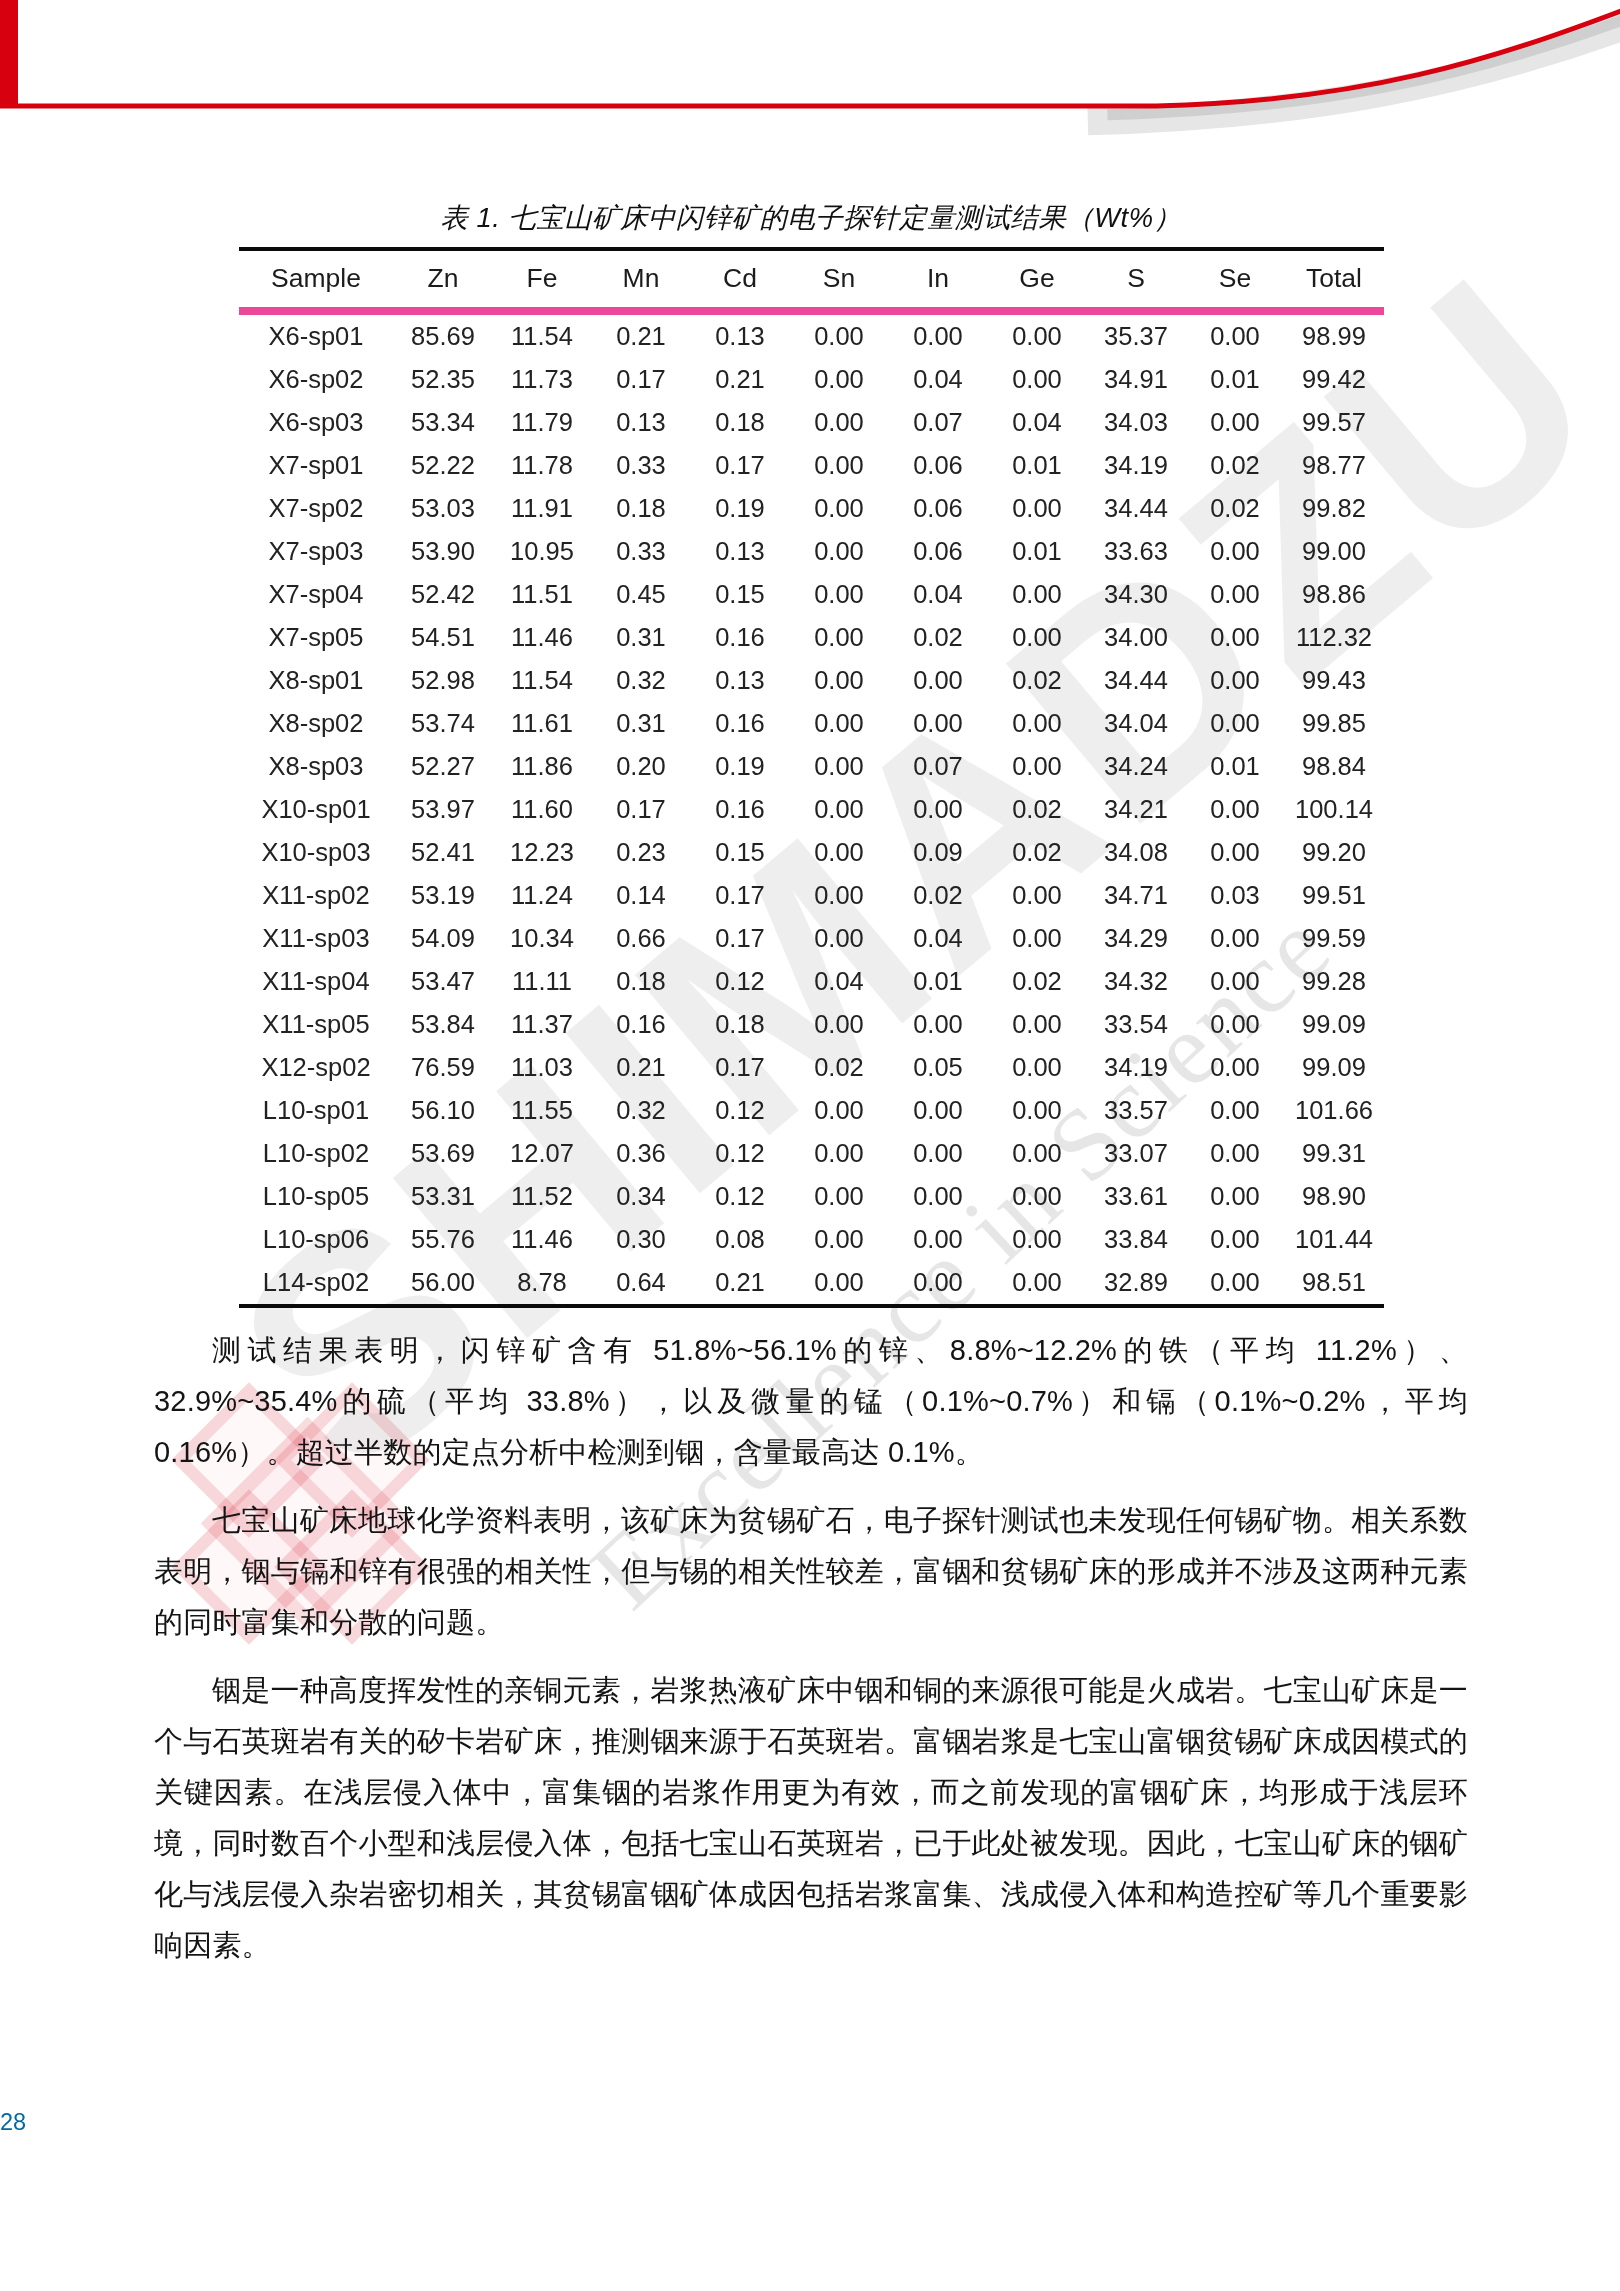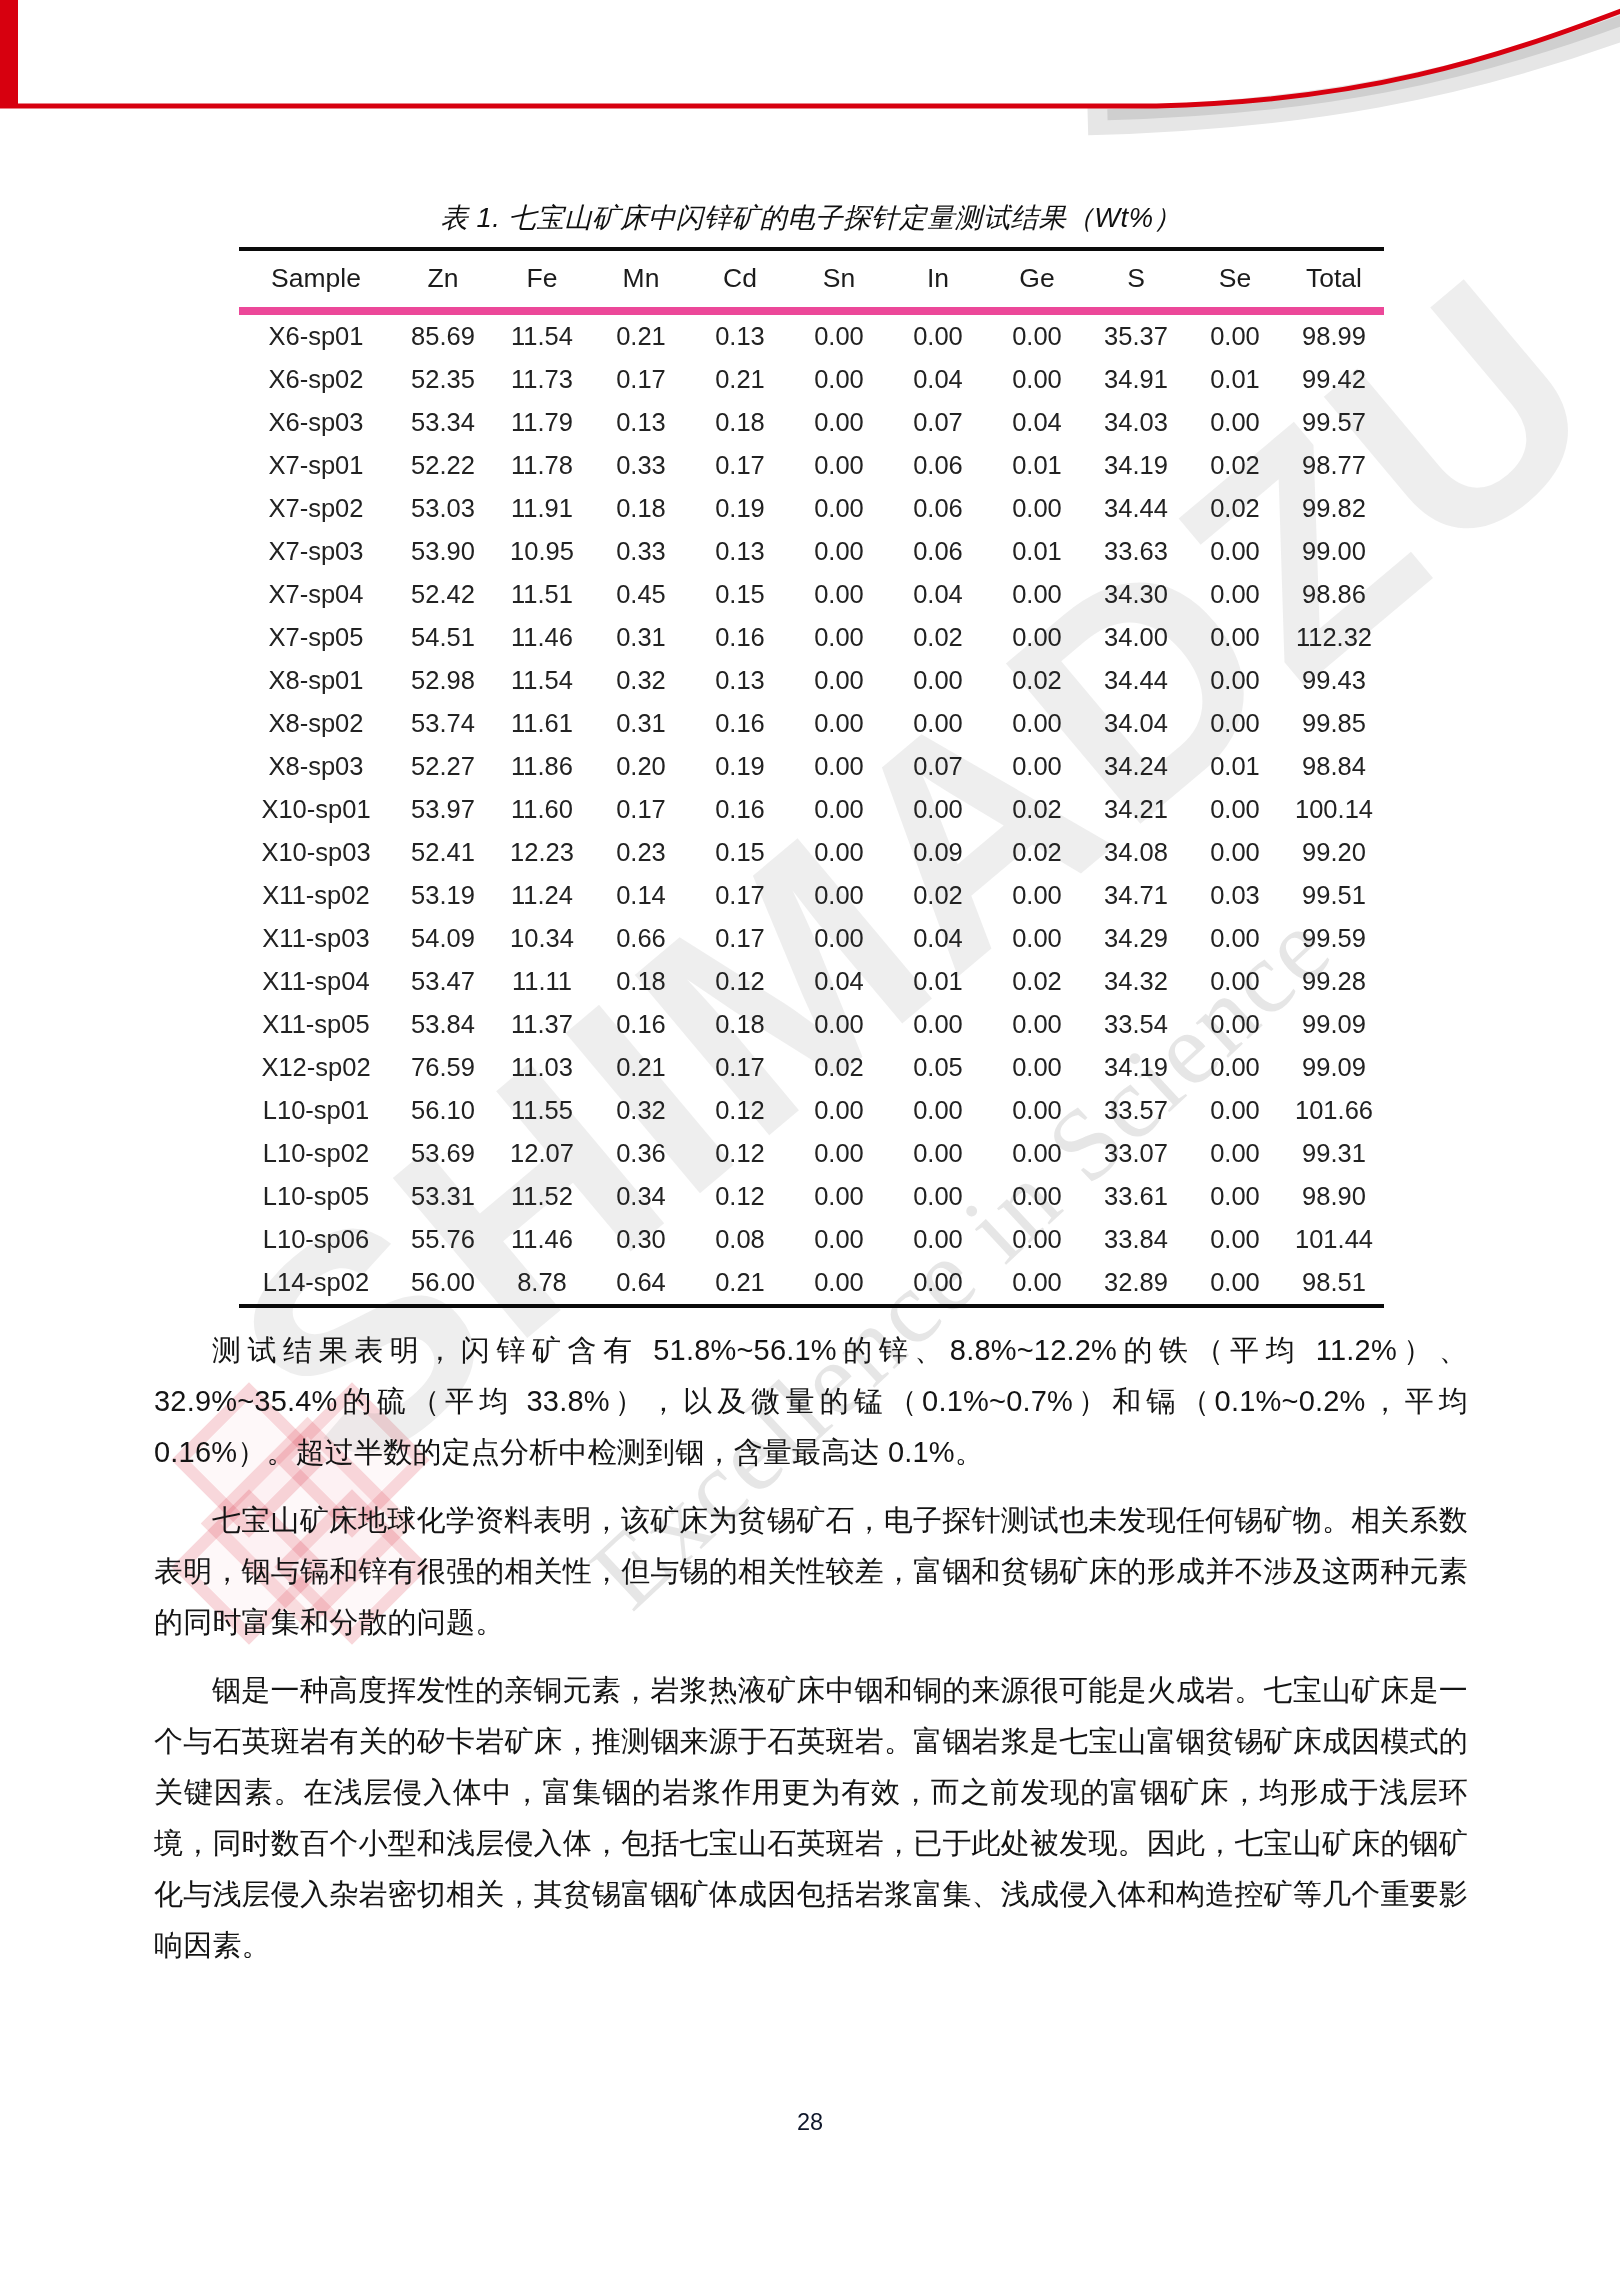--- a/index.html
+++ b/index.html
@@ -48,22 +48,22 @@
   table.data td{
     font-size:25.5px;text-align:center;height:43px;padding:0;line-height:43px;
     white-space:nowrap;color:#222;
   }
   .body-text{margin-top:4.9px;}
   .body-text p{
     margin:17px;font-size:29px;line-height:51px;text-align:justify;text-indent:2em;
     color:#141414;letter-spacing:0.2px;
   }
   .page-num{
-    position:absolute;top:2109px;left:0;width:100%;text-align:center;
-    font-size:23.5px;color:#0f172a;z-index:2;
+    position:absolute;top:2109px;left:0;width:100%;text-align:left;
+    font-size:23.5px;color:#0369a1;z-index:2;
   }
 </style>
 </head>
 <body>
 
 <div class="watermark">
   <div class="wm-diamond wm-d1"></div>
   <div class="wm-diamond wm-d2"></div>
   <div class="wm-diamond wm-d3"></div>
   <div class="wm-diamond wm-d4"></div>

